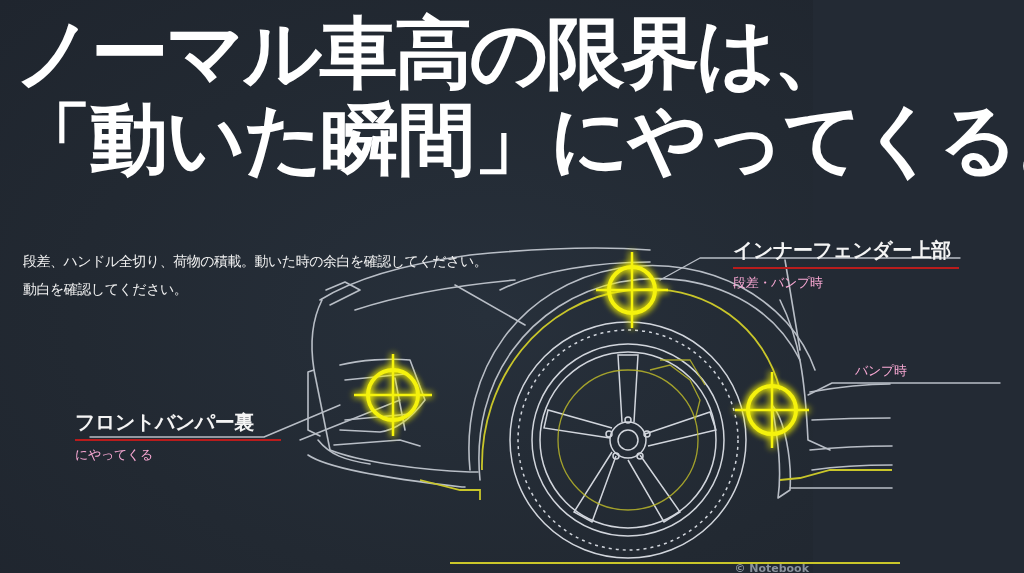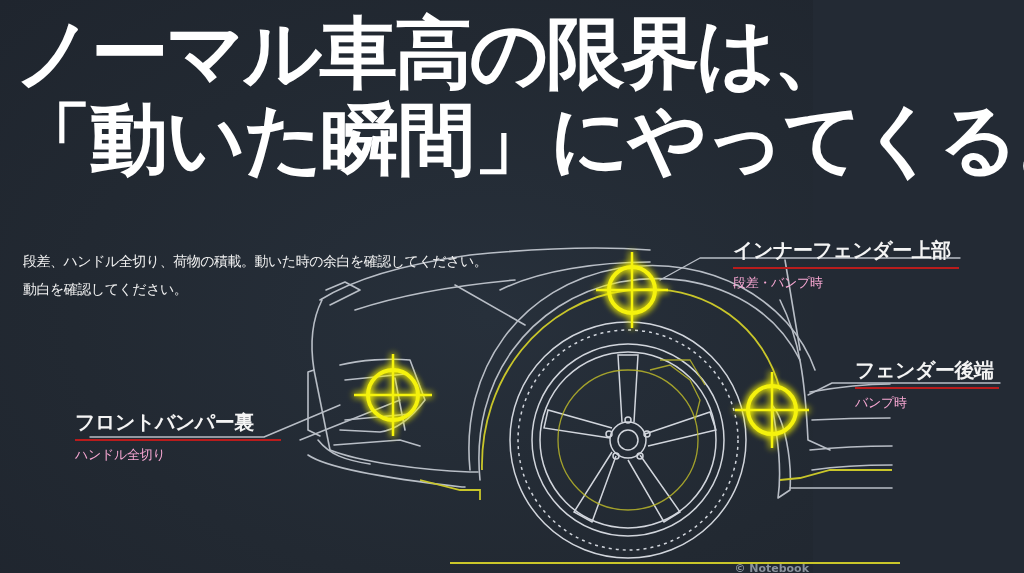--- a/index.html
+++ b/index.html
@@ -166,23 +166,22 @@
     <div>段差、ハンドル全切り、荷物の積載。動いた時の余白を確認してください。</div>
     <div>動白を確認してください。</div>
   </div>
 
   <div class="callout" style="left:733px; top:237px;">
     <div class="title" style="width:226px;">インナーフェンダー上部</div>
     <div class="sub">段差・バンプ時</div>
   </div>
 
   <div class="callout" style="left:855px; top:357px;">
-    <div class="title" style="width:144px;">フェンダー後端</div>
     <div class="sub">バンプ時</div>
   </div>
 
   <div class="callout" style="left:75px; top:409px;">
     <div class="title" style="width:206px;">フロントバンパー裏</div>
-    <div class="sub">ハンドル全切り</div>
+    <div class="sub">にやってくる</div>
   </div>
 
   <div class="watermark">© Notebook</div>
 </div>
 
 </body></html>

